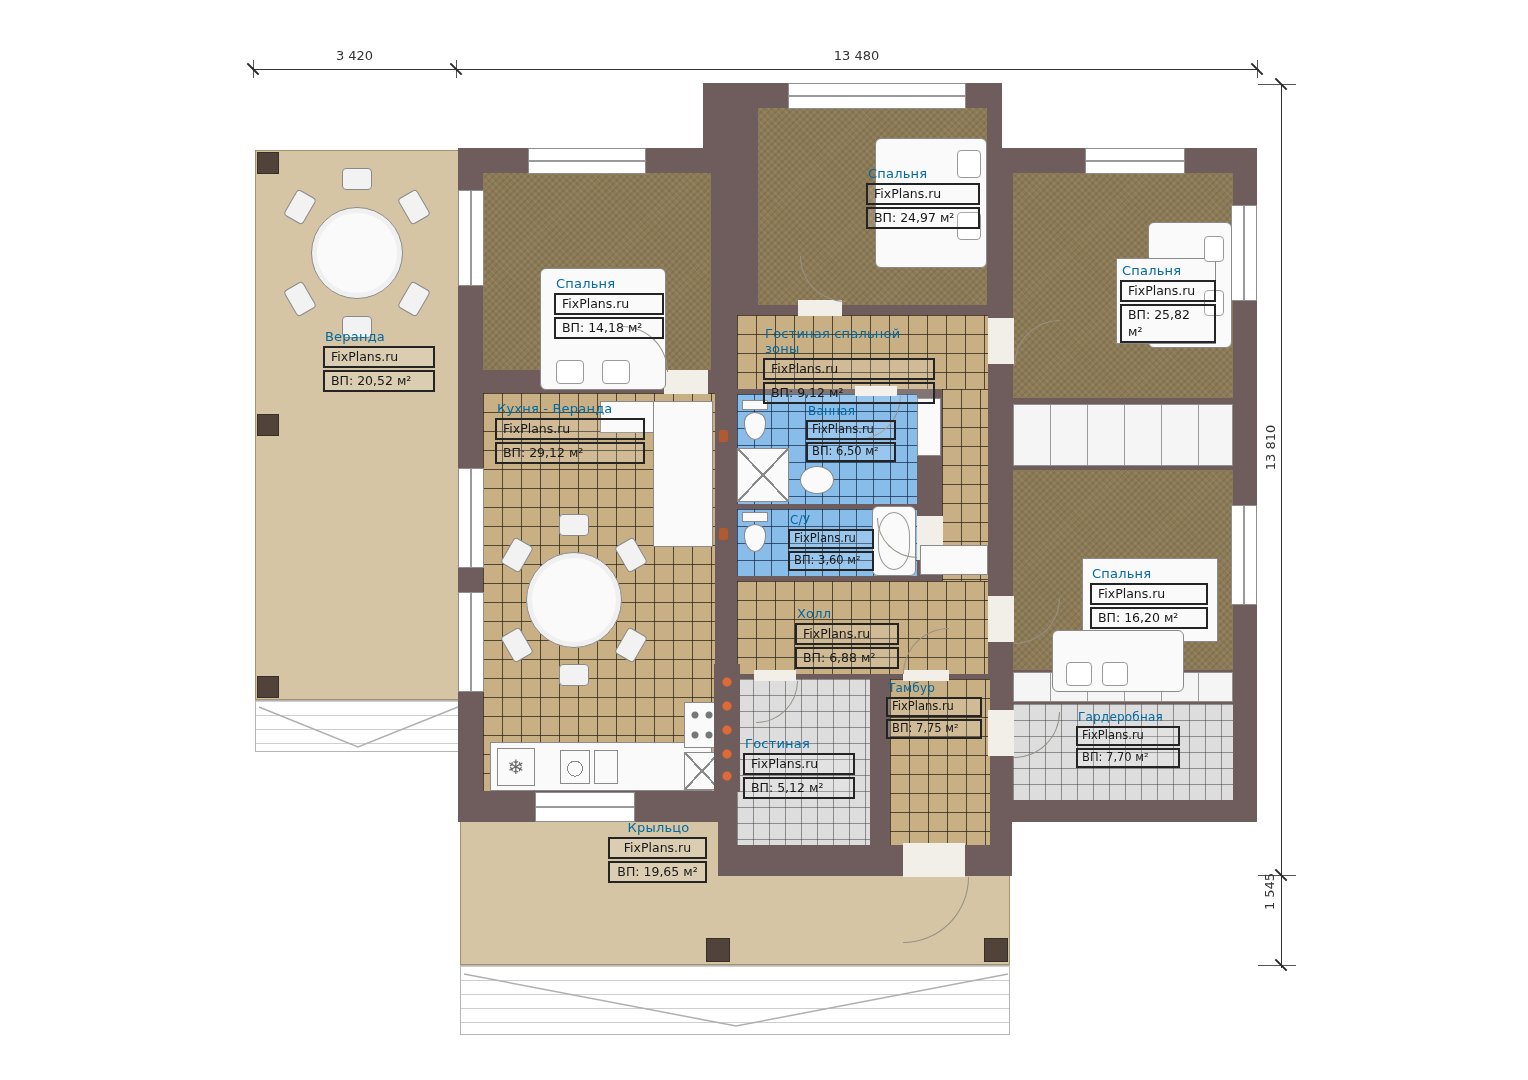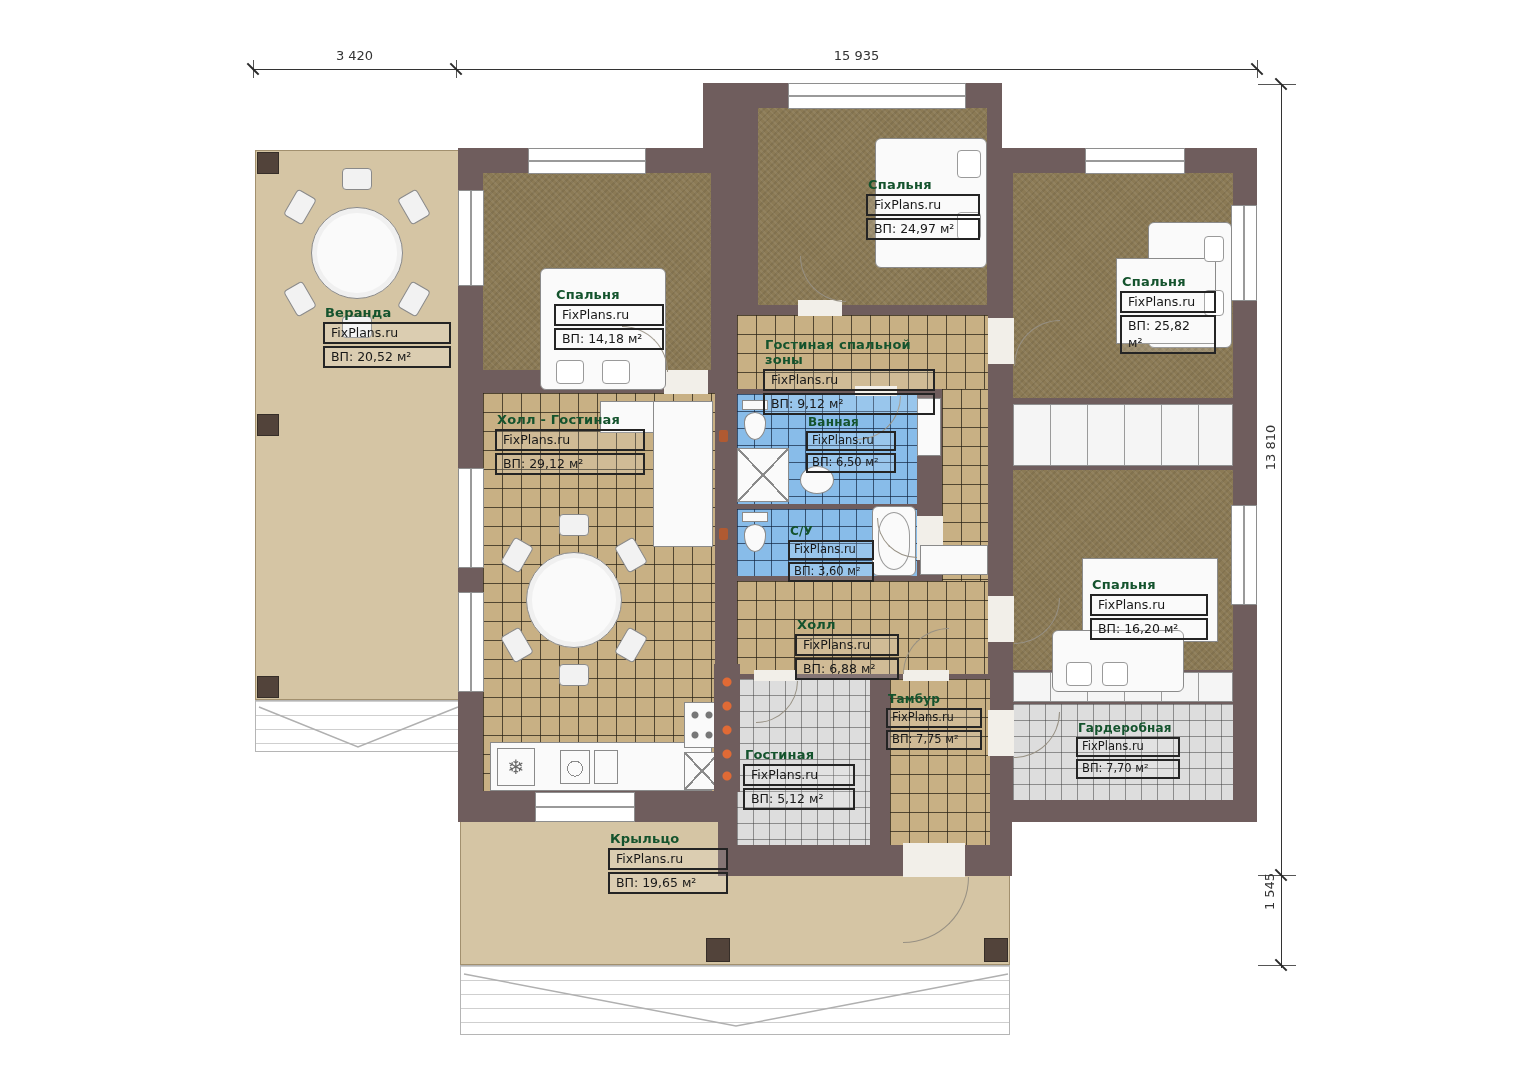--- a/index.html
+++ b/index.html
@@ -53,21 +53,21 @@
 
   
   .arc { border:1.4px solid #979083; background:transparent; z-index:6; }
   .arc-tl { border-right:none; border-bottom:none; border-top-left-radius:100%; }
   .arc-tr { border-left:none;  border-bottom:none; border-top-right-radius:100%; }
   .arc-bl { border-right:none; border-top:none;  border-bottom-left-radius:100%; }
   .arc-br { border-left:none;  border-top:none;  border-bottom-right-radius:100%; }
 
   
   .room-label { position:absolute; z-index:12; }
-  .room-name { font-size:13px; font-weight:bold; color:#14532d; margin:11px 0 2px 2px; letter-spacing:0.2px; }
+  .room-name { font-size:13px; font-weight:normal; color:#0369a1; margin:0 0 2px 2px; letter-spacing:0.2px; }
   .info-row { border:2px solid #242424; padding:0 6px 1px; font-size:12.5px; line-height:17px; color:#181818; background:rgba(255,255,255,0.15); }
   .info-row + .info-row { margin-top:2px; }
   .small .room-name { font-size:12px; }
   .small .info-row { font-size:11.5px; line-height:15px; padding:0 4px 1px; }
 
   
   .dimline-h { border-top:1.5px solid #333; z-index:9; }
   .dimline-v { border-left:1.5px solid #333; z-index:9; }
   .dimtick { width:16px; height:0; border-top:2px solid #2a2a2a; transform:rotate(45deg); z-index:10; }
   .dimtext { font-size:13px; color:#333; text-align:center; z-index:10; }
@@ -79,21 +79,21 @@
 <div class="plan">
 
   <div class="abs dimline-h" style="left:253px;top:69px;width:1006px;height:0;"></div>
   <div class="abs guide" style="left:253px;top:60px;width:0;height:18px;border-left:1px solid #555;"></div>
   <div class="abs guide" style="left:456px;top:60px;width:0;height:18px;border-left:1px solid #555;"></div>
   <div class="abs guide" style="left:1257px;top:60px;width:0;height:18px;border-left:1px solid #555;"></div>
   <div class="abs dimtick" style="left:245px;top:68px;"></div>
   <div class="abs dimtick" style="left:448px;top:68px;"></div>
   <div class="abs dimtick" style="left:1249px;top:68px;"></div>
   <div class="abs dimtext" style="left:253px;top:48px;width:203px;">3 420</div>
-  <div class="abs dimtext" style="left:456px;top:48px;width:801px;">15 935</div>
+  <div class="abs dimtext" style="left:456px;top:48px;width:801px;">13 480</div>
 
   <div class="abs dimline-v" style="left:1281px;top:84px;width:0;height:884px;"></div>
   <div class="abs guide" style="left:1258px;top:84px;width:38px;height:0;border-top:1px solid #555;"></div>
   <div class="abs guide" style="left:1258px;top:875px;width:38px;height:0;border-top:1px solid #555;"></div>
   <div class="abs guide" style="left:1258px;top:965px;width:38px;height:0;border-top:1px solid #555;"></div>
   <div class="abs dimtick" style="left:1273px;top:83px;"></div>
   <div class="abs dimtick" style="left:1273px;top:874px;"></div>
   <div class="abs dimtick" style="left:1273px;top:964px;"></div>
   <div class="abs dimtext" style="left:1228px;top:440px;width:84px;transform:rotate(-90deg);">13 810</div>
   <div class="abs dimtext" style="left:1231px;top:884px;width:76px;transform:rotate(-90deg);">1 545</div>
@@ -217,21 +217,21 @@
   <div class="abs furn" style="left:800px;top:466px;width:34px;height:28px;border-radius:50%;"></div>
   <div class="abs furn" style="left:742px;top:512px;width:26px;height:10px;"></div>
   <div class="abs furn" style="left:744px;top:524px;width:22px;height:28px;border-radius:50% 50% 50% 50% / 35% 35% 60% 60%;"></div>
   <div class="abs furn" style="left:872px;top:506px;width:44px;height:70px;border-radius:6px;"></div>
   <div class="abs" style="left:878px;top:512px;width:32px;height:58px;border:1.2px solid #9a9a9a;border-radius:50% / 40%;z-index:6;box-sizing:border-box;"></div>
   <div class="abs furn" style="left:917px;top:398px;width:24px;height:58px;"></div>
   <div class="abs furn" style="left:920px;top:545px;width:68px;height:30px;"></div>
   <div class="abs" style="left:719px;top:430px;width:9px;height:12px;background:#b05a32;border-radius:2px;z-index:6;"></div>
   <div class="abs" style="left:719px;top:528px;width:9px;height:12px;background:#b05a32;border-radius:2px;z-index:6;"></div>
 
-  <div class="room-label" style="left:323px;top:294px;width:128px;">
+  <div class="room-label" style="left:323px;top:329px;width:112px;">
     <div class="room-name">Веранда</div>
     <div class="info-row">FixPlans.ru</div>
     <div class="info-row">ВП: 20,52 м²</div>
   </div>
 
   <div class="room-label" style="left:554px;top:276px;width:110px;">
     <div class="room-name">Спальня</div>
     <div class="info-row">FixPlans.ru</div>
     <div class="info-row">ВП: 14,18 м²</div>
   </div>
@@ -248,21 +248,21 @@
     <div class="info-row">ВП: 25,82 м²</div>
   </div>
 
   <div class="room-label" style="left:763px;top:326px;width:172px;">
     <div class="room-name">Гостиная спальной зоны</div>
     <div class="info-row">FixPlans.ru</div>
     <div class="info-row">ВП: 9,12 м²</div>
   </div>
 
   <div class="room-label" style="left:495px;top:401px;width:150px;">
-    <div class="room-name">Холл - Гостиная</div>
+    <div class="room-name">Кухня - Веранда</div>
     <div class="info-row">FixPlans.ru</div>
     <div class="info-row">ВП: 29,12 м²</div>
   </div>
 
   <div class="room-label small" style="left:806px;top:404px;width:90px;">
     <div class="room-name">Ванная</div>
     <div class="info-row">FixPlans.ru</div>
     <div class="info-row">ВП: 6,50 м²</div>
   </div>
 
@@ -295,19 +295,19 @@
     <div class="info-row">FixPlans.ru</div>
     <div class="info-row">ВП: 5,12 м²</div>
   </div>
 
   <div class="room-label small" style="left:1076px;top:710px;width:104px;">
     <div class="room-name">Гардеробная</div>
     <div class="info-row">FixPlans.ru</div>
     <div class="info-row">ВП: 7,70 м²</div>
   </div>
 
-  <div class="room-label" style="left:608px;top:820px;width:120px;">
+  <div class="room-label" style="left:608px;top:820px;width:99px;text-align:center;">
     <div class="room-name">Крыльцо</div>
     <div class="info-row">FixPlans.ru</div>
     <div class="info-row">ВП: 19,65 м²</div>
   </div>
 
 </div>
 
 </body></html>

